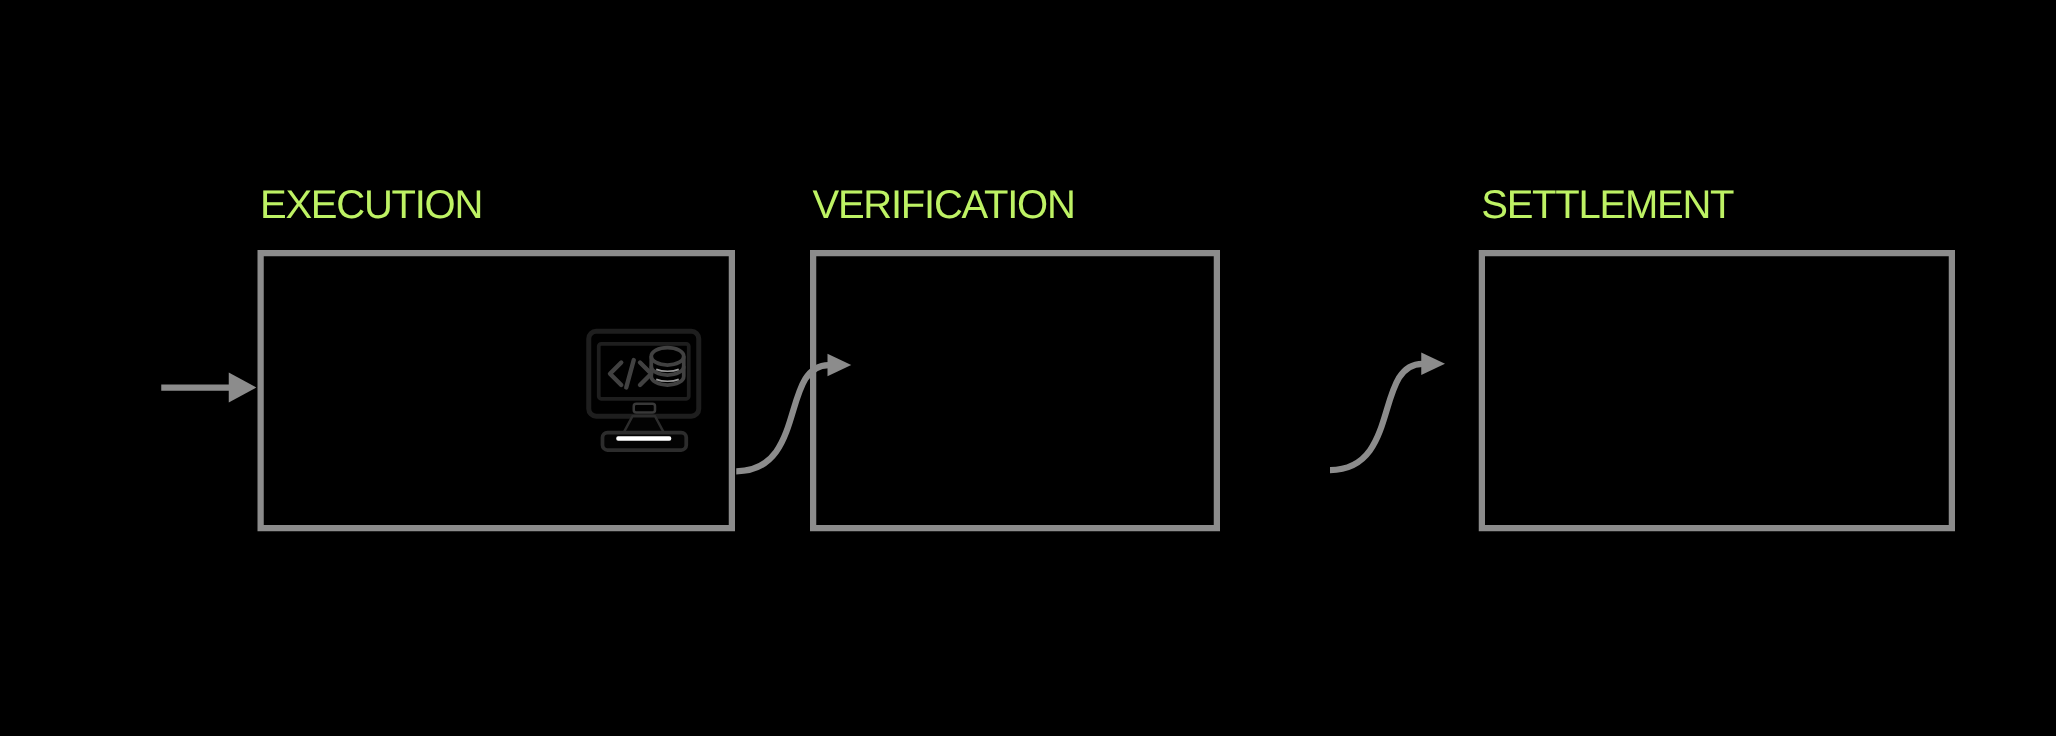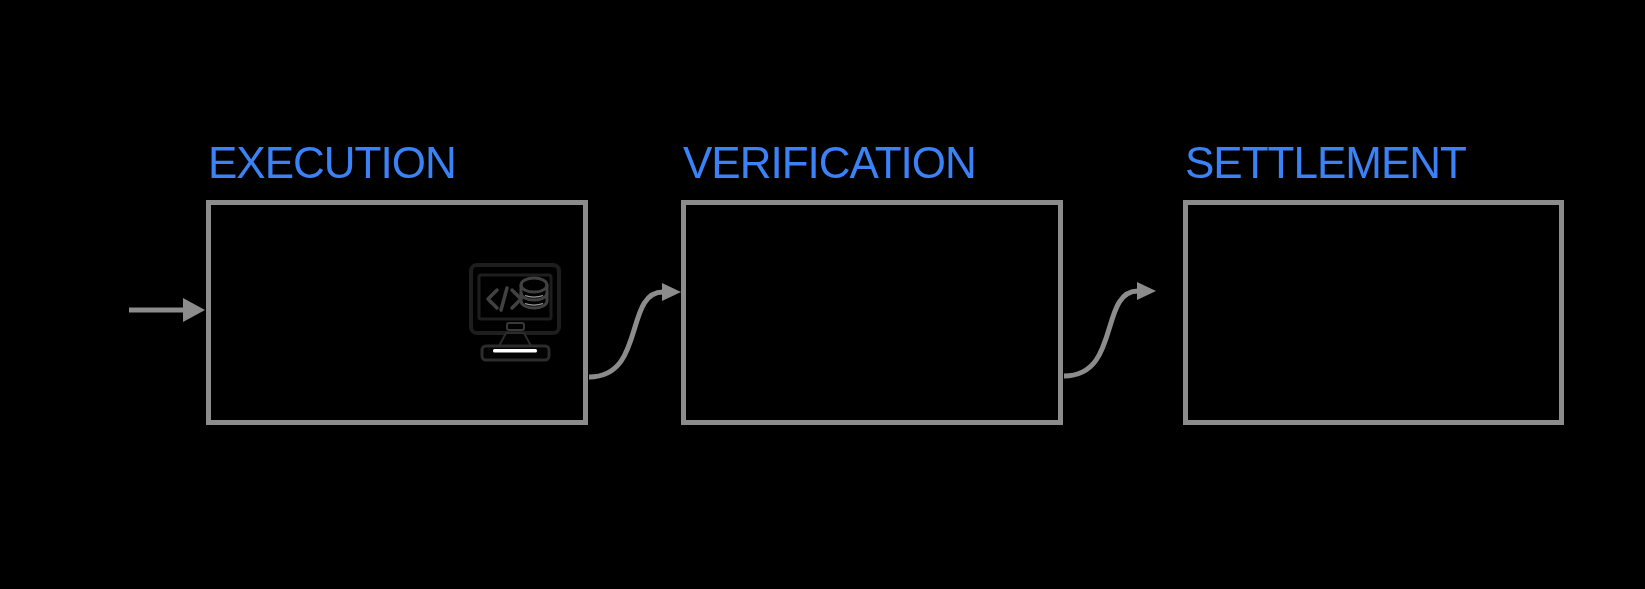--- a/index.html
+++ b/index.html
@@ -13,31 +13,31 @@
     height: 589px;
     background: #000000;
     overflow: hidden;
     font-family: "Liberation Sans", "DejaVu Sans", sans-serif;
   }
   .stage {
     position: absolute;
     top: 142px;
   }
   .stage-execution    { left: 206px; width: 382px; }
-  .stage-verification { left: 681px; width: 382px; }
+  .stage-verification { left: 648px; width: 328px; }
   .stage-settlement   { left: 1157px; width: 381px; margin-left: 26px; }
   .stage-title {
     display: block;
     height: 42px;
     line-height: 42px;
     margin: 0 0 16px 2px;
-    font-size: 44px;
+    font-size: 32px;
     font-weight: 400;
     letter-spacing: -1px;
-    color: #3b82f6;
+    color: #bef264;
     white-space: nowrap;
   }
   .stage-box {
     position: relative;
     box-sizing: border-box;
     height: 225px;
     border: 5px solid #8C8C8C;
     background: #000000;
   }
   .arrow-layer {

